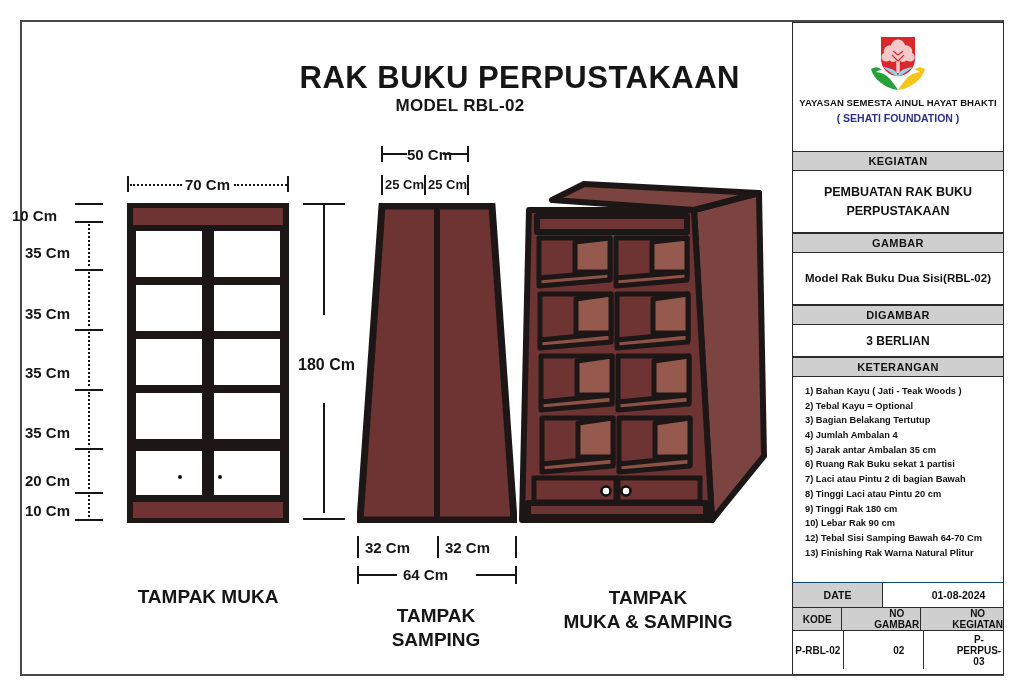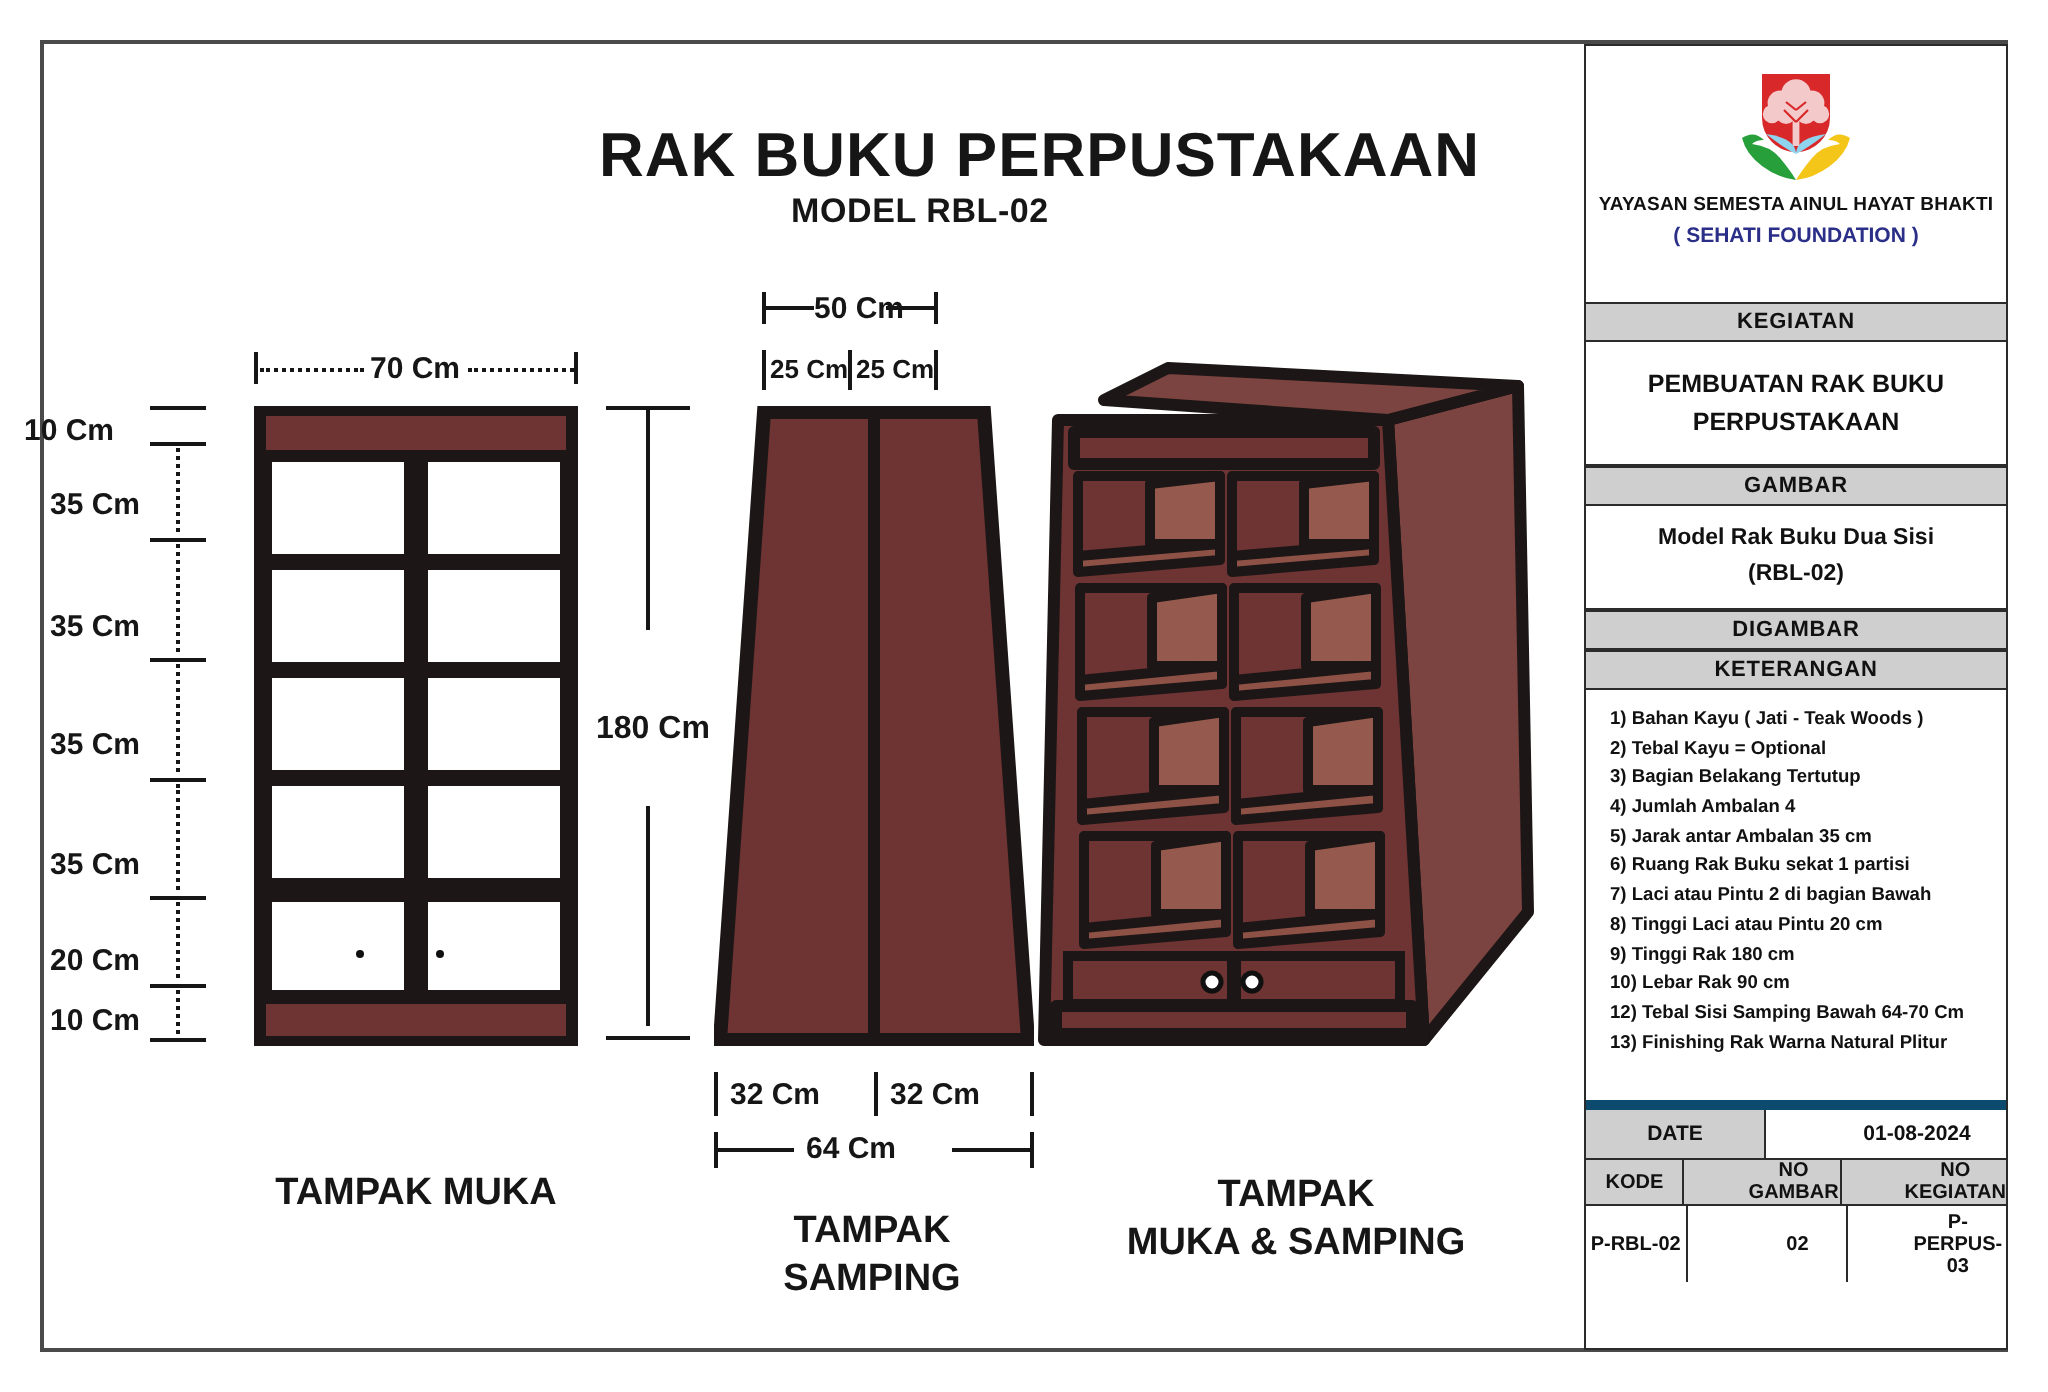--- a/index.html
+++ b/index.html
@@ -60,21 +60,21 @@
     border-bottom:1px solid #2b2b2b;box-sizing:border-box;
   }
   #logo-wrap{
     height:128px;display:flex;flex-direction:column;align-items:center;
     justify-content:flex-start;padding-top:8px;box-sizing:border-box;
   }
   #org-name{font-size:9.5px;font-weight:bold;letter-spacing:.1px;color:#111;margin-top:4px;text-align:center;}
   #org-sub{font-size:10.5px;font-weight:bold;color:#2b2f88;margin-top:4px;text-align:center;}
   #keterangan-list{
     padding:7px 0 22px 12px;font-size:9.3px;font-weight:bold;line-height:1.58;
-    color:#111;border-bottom:5px solid #0c4a6e;
+    color:#111;border-bottom:1px solid #0c4a6e;
   }
   #keterangan-list div{white-space:nowrap;}
   .tb-row{display:flex;border-bottom:1px solid #2b2b2b;}
   .tb-row > div{
     display:flex;align-items:center;justify-content:center;
     font-size:10.5px;font-weight:bold;color:#111;text-align:center;
   }
   .vdiv{border-left:1px solid #2b2b2b;padding-left:31px;}
   .grayfill{background:#cfcfcf;}
 </style>
@@ -268,26 +268,27 @@
     <div id="org-sub">( SEHATI FOUNDATION )</div>
   </div>
 
   <div class="tb-head">KEGIATAN</div>
   <div class="tb-body" style="height:62px;flex-direction:column;font-size:12.5px;line-height:1.45;">
     <div>PEMBUATAN RAK BUKU</div>
     <div>PERPUSTAKAAN</div>
   </div>
 
   <div class="tb-head">GAMBAR</div>
-  <div class="tb-body" style="height:52px;flex-direction:column;font-size:11.5px;line-height:1.5;">
+  <div class="tb-body" style="height:52px;flex-direction:row;font-size:11.5px;line-height:1.5;">
     <div>Model Rak Buku Dua Sisi</div>
     <div>(RBL-02)</div>
   </div>
 
   <div class="tb-head">DIGAMBAR</div>
+  <div class="tb-body" style="height:32px;font-size:12px;">3 BERLIAN</div>
 
   <div class="tb-head">KETERANGAN</div>
   <div id="keterangan-list">
     <div>1) Bahan Kayu ( Jati - Teak Woods )</div>
     <div>2) Tebal Kayu = Optional</div>
     <div>3) Bagian Belakang Tertutup</div>
     <div>4) Jumlah Ambalan 4</div>
     <div>5) Jarak antar Ambalan 35 cm</div>
     <div>6) Ruang Rak Buku sekat 1 partisi</div>
     <div>7) Laci atau Pintu 2 di bagian Bawah</div>

